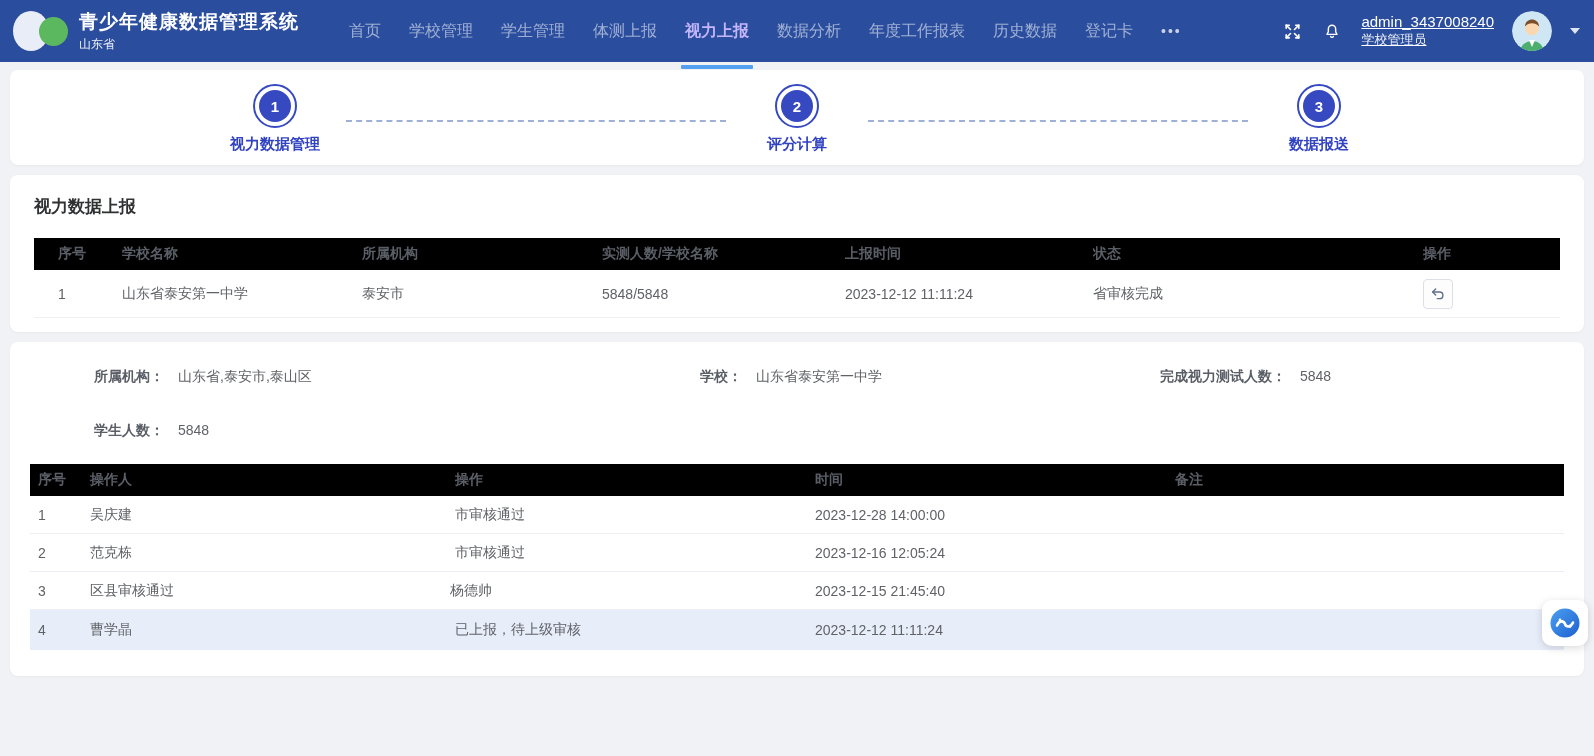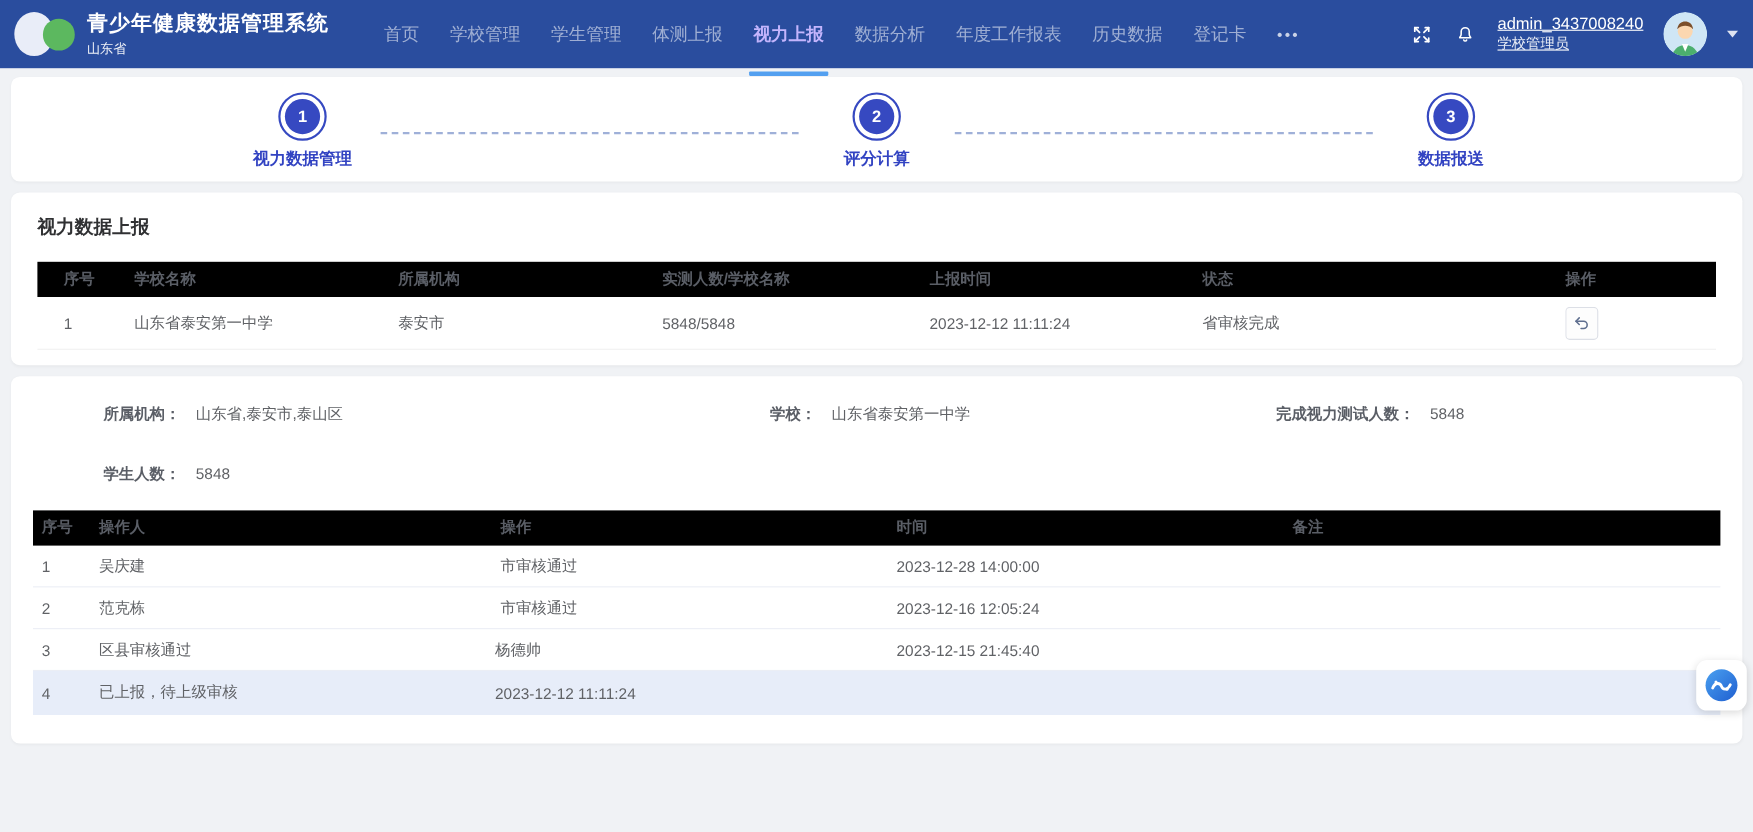--- a/index.html
+++ b/index.html
@@ -265,20 +265,21 @@
     </div>
     <div class="trow tdata">
       <div class="cell c1">3</div>
       <div class="cell c3">区县审核通过</div>
       <div class="cell c2">杨德帅</div>
       <div class="cell c4">2023-12-15 21:45:40</div>
       <div class="cell c5"></div>
     </div>
     <div class="trow tdata hl">
       <div class="cell c1">4</div>
+      <div class="cell c2">曹学晶</div>
       <div class="cell c3">已上报，待上级审核</div>
       <div class="cell c4">2023-12-12 11:11:24</div>
       <div class="cell c5"></div>
     </div>
   </div>
 </section>
 
 <div class="float-btn">
   <svg width="32" height="32" viewBox="0 0 32 32">
     <defs>

